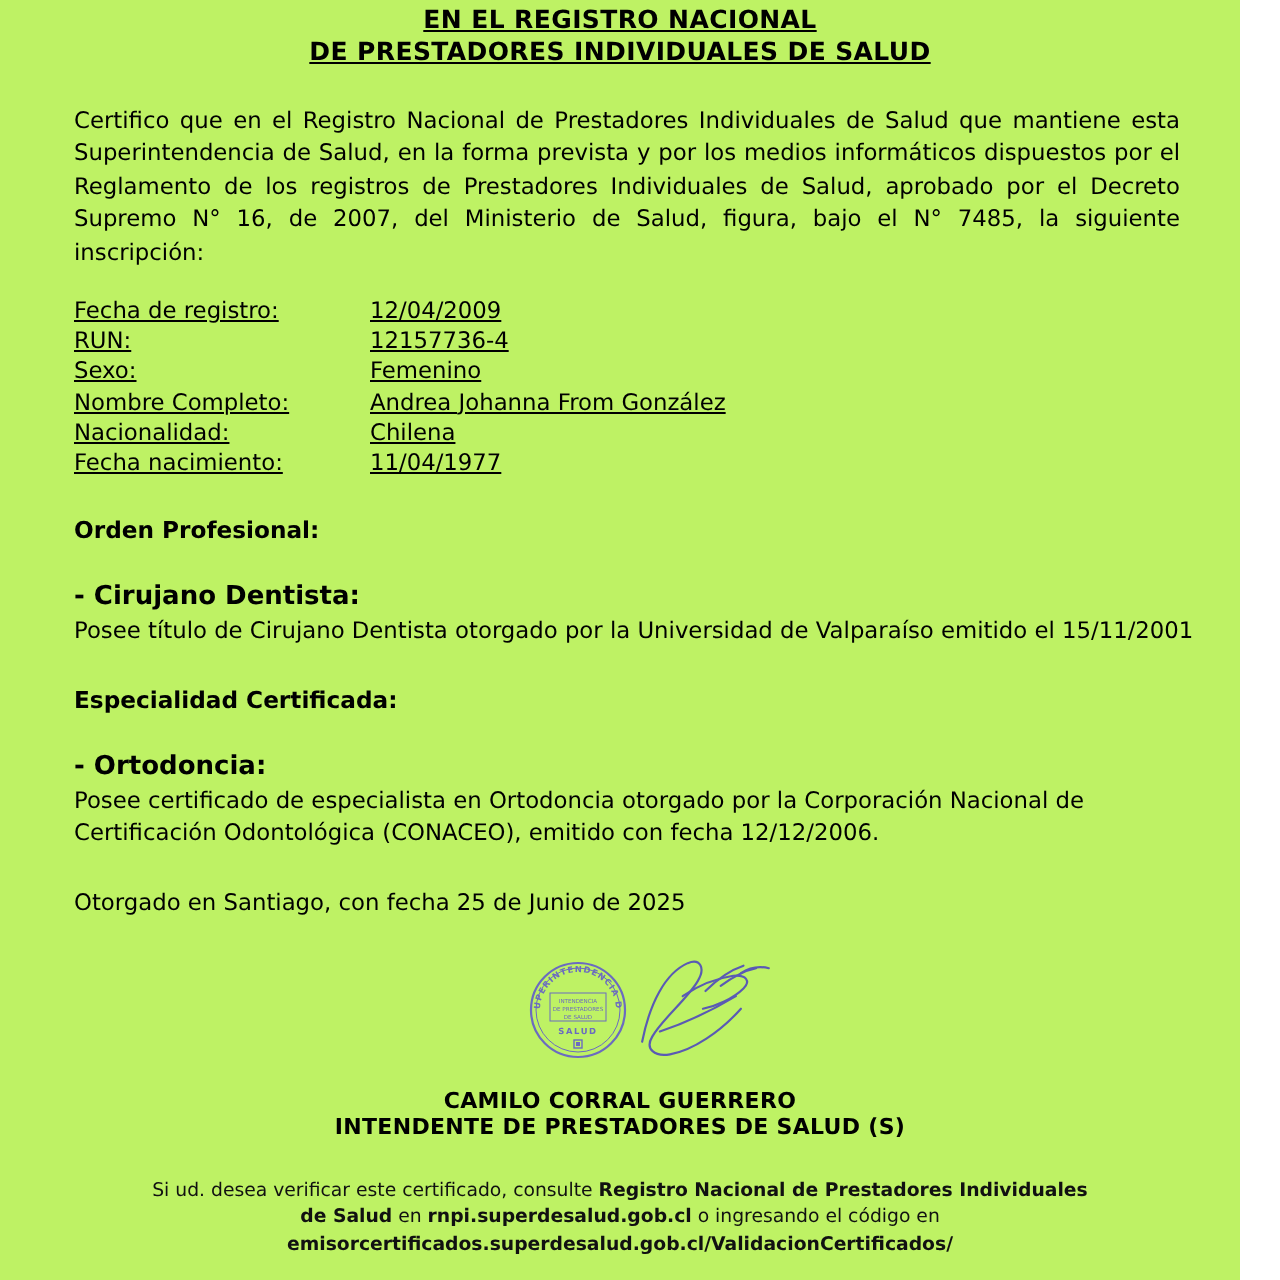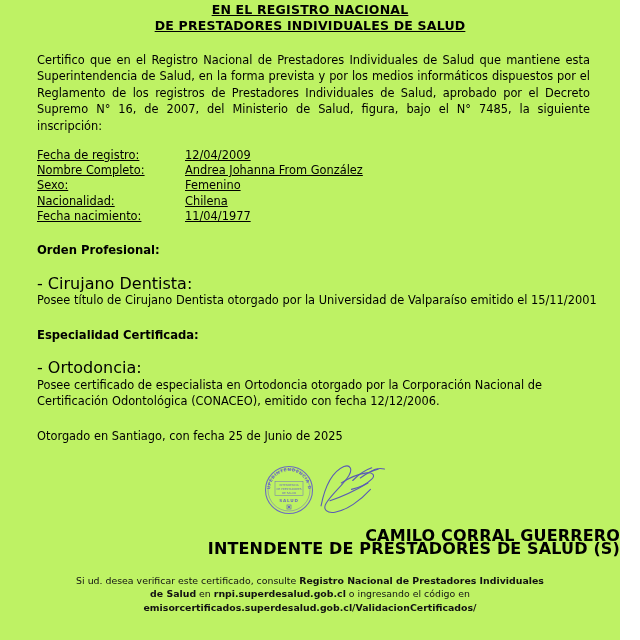--- a/index.html
+++ b/index.html
@@ -67,22 +67,22 @@
     margin: 5px 22px 0 37px;
     font-size: 11.4px;
     line-height: 15.6px;
   }
   .section-heading {
     font-weight: bold;
     font-size: 11.6px;
     margin-top: 19px;
   }
   .item-heading {
-    font-weight: normal;
-    font-size: 16px;
+    font-weight: bold;
+    font-size: 13px;
     margin-top: 17px;
   }
   .item-body {
     margin-top: 2px;
     text-align: left;
   }
   .granted {
     margin-top: 20px;
   }
 
@@ -101,23 +101,23 @@
   }
   .signature {
     position: absolute;
     left: 316px;
     top: -2px;
     width: 76px;
     height: 58px;
   }
 
   .sig-names {
-    text-align: right;
-    font-weight: bold;
-    font-size: 16px;
+    text-align: center;
+    font-weight: bold;
+    font-size: 11px;
     line-height: 13.4px;
     letter-spacing: 0.15px;
     margin-top: 2px;
   }
 
   
   .footer {
     text-align: center;
     font-size: 9.4px;
     line-height: 13.6px;
@@ -138,26 +138,30 @@
 
   <div class="intro">Certifico que en el Registro Nacional de Prestadores Individuales de Salud que mantiene esta Superintendencia de Salud, en la forma prevista y por los medios informáticos dispuestos por el Reglamento de los registros de Prestadores Individuales de Salud, aprobado por el Decreto Supremo N° 16, de 2007, del Ministerio de Salud, figura, bajo el N° 7485, la siguiente inscripción:</div>
 
   <table class="fields">
     <tbody>
       <tr>
         <td class="label">Fecha de registro:</td>
         <td class="value">12/04/2009</td>
       </tr>
       <tr>
+        <td class="label">RUN:</td>
+        <td class="value">12157736-4</td>
+      </tr>
+      <tr>
+        <td class="label">Sexo:</td>
+        <td class="value">Femenino</td>
+      </tr>
+      <tr>
         <td class="label">Nombre Completo:</td>
         <td class="value">Andrea Johanna From González</td>
-      </tr>
-      <tr>
-        <td class="label">Sexo:</td>
-        <td class="value">Femenino</td>
       </tr>
       <tr>
         <td class="label">Nacionalidad:</td>
         <td class="value">Chilena</td>
       </tr>
       <tr>
         <td class="label">Fecha nacimiento:</td>
         <td class="value">11/04/1977</td>
       </tr>
     </tbody>

